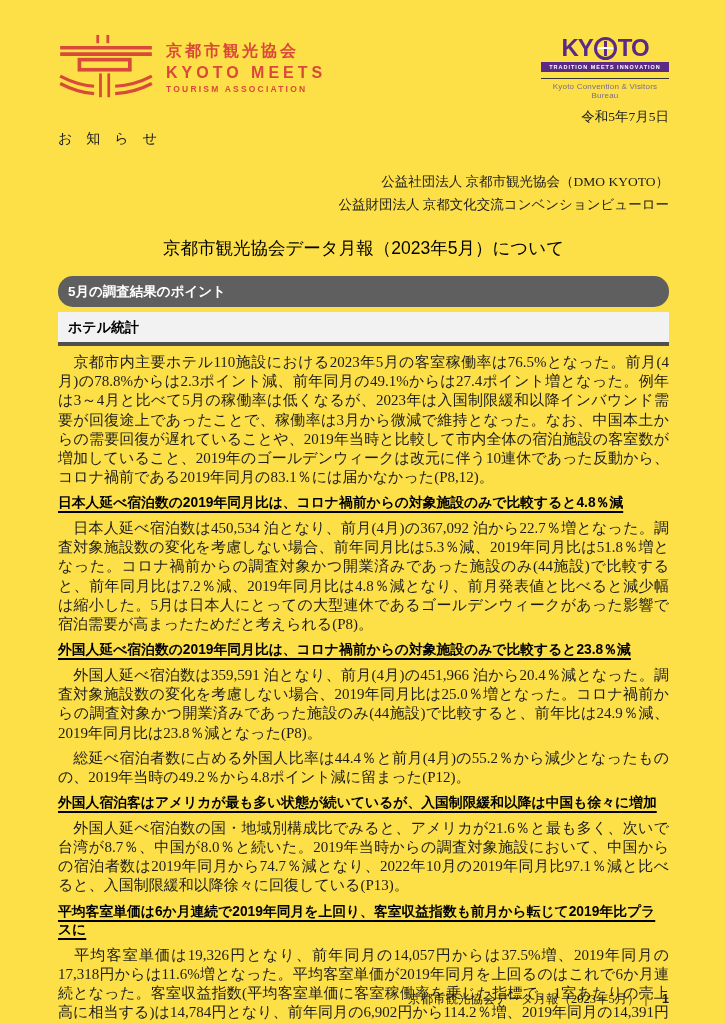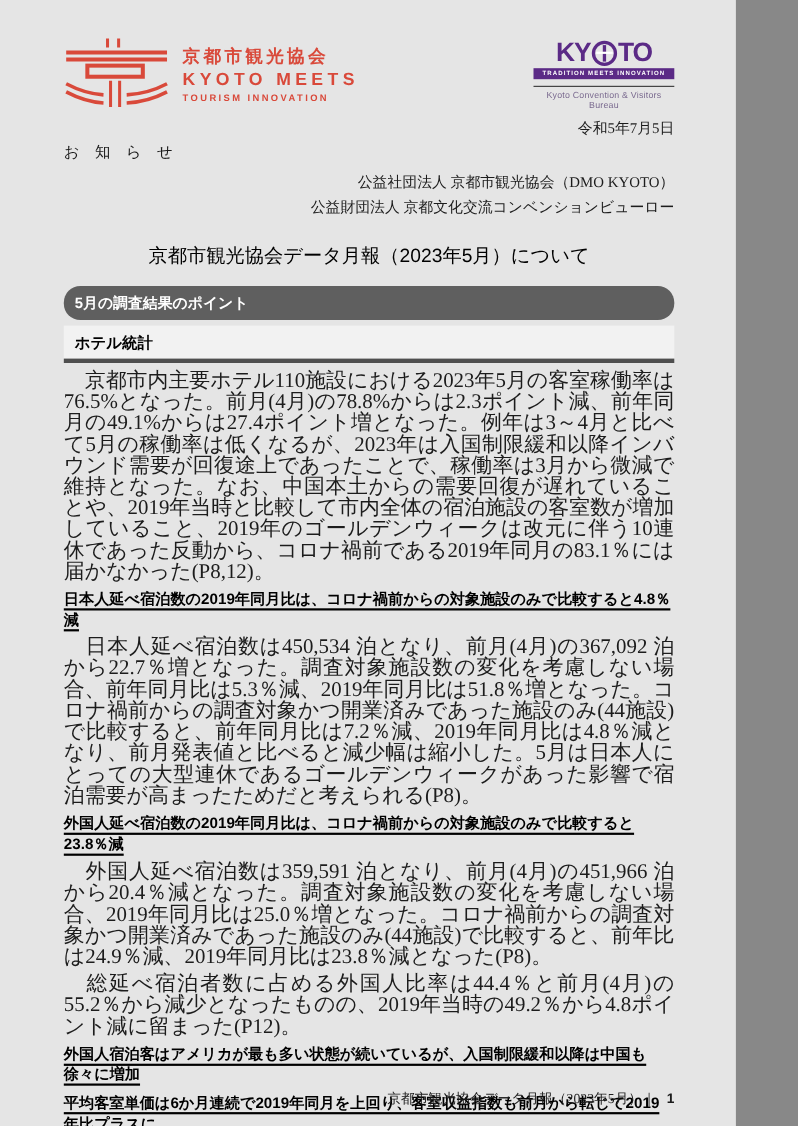--- a/index.html
+++ b/index.html
@@ -1,17 +1,17 @@
 <!DOCTYPE html>
 <html lang="ja"><head>
 <meta charset="utf-8">
 <style>
   html,body{margin:0;padding:0;background:#888;}
   .page{
-    width:669px;height:1024px;background:#e5e5e5;position:relative;
+    width:725px;height:1024px;background:#fde047;position:relative;
     font-family:"Liberation Serif","DejaVu Serif",serif;
     color:#1c1c1c;overflow:hidden;box-sizing:border-box;
     padding:34px 56px 0 58px;
   }
   
   .hdr{display:flex;justify-content:space-between;align-items:flex-start;}
   .logo-left{display:flex;align-items:center;}
   .emblem{width:96px;height:66px;}
   .logo-left-text{margin-left:12px;color:#d9493a;font-family:"Liberation Sans","DejaVu Sans",sans-serif;}
   .llt1{font-weight:bold;font-size:16px;letter-spacing:3px;}
@@ -21,37 +21,37 @@
   .kyoto-word{color:#5b2a86;font-weight:bold;font-size:24px;letter-spacing:-1px;display:flex;align-items:center;justify-content:center;line-height:1;}
   .o-mark{display:inline-block;width:17px;height:17px;border:3px solid #5b2a86;border-radius:50%;position:relative;margin:0 1px;}
   .o-mark:before{content:"";position:absolute;left:50%;top:1px;bottom:1px;width:3px;margin-left:-1.5px;background:#5b2a86;}
   .o-mark:after{content:"";position:absolute;top:50%;left:1px;right:1px;height:2px;margin-top:-1px;background:#fff;}
   .kyoto-tag{background:#5b2a86;color:#fff;font-size:5.5px;letter-spacing:1px;padding:2px 0;margin-top:2px;font-weight:bold;}
   .kyoto-rule{border-top:1.5px solid #333;margin-top:6px;}
   .kyoto-sub{color:#7a6a8f;font-size:8px;margin-top:3px;letter-spacing:0.2px;}
   
   .date-line{text-align:right;font-size:13.5px;margin-top:8px;}
   .notice{font-size:14px;margin-top:4px;}
-  .orgs{text-align:right;font-size:13.5px;line-height:23px;margin-top:6px;}
+  .orgs{text-align:right;font-size:13.5px;line-height:23px;margin-top:22px;}
   .doc-title{text-align:center;font-family:"Liberation Sans","DejaVu Sans",sans-serif;
     font-weight:normal;font-size:17.5px;margin:20px 0 16px 0;color:#000;}
   
   .intro{font-size:13.6px;line-height:20px;}
   
   .bar-dark{background:#5f5f5f;color:#ffffff;font-family:"Liberation Sans","DejaVu Sans",sans-serif;
     font-weight:bold;font-size:13.5px;padding:7px 10px 6px 10px;margin-top:14px;border-radius:15px;}
   .bar-light{background:#f2f2f2;color:#000;font-family:"Liberation Sans","DejaVu Sans",sans-serif;
     font-weight:bold;font-size:14px;padding:7px 10px 5px 10px;margin-top:5px;
     border-bottom:4px solid #4f4f4f;}
   
   .sec{margin-top:7px;}
   .sec-h{font-family:"Liberation Sans","DejaVu Sans",sans-serif;font-weight:bold;font-size:13.8px;
     color:#000;text-decoration:underline;text-decoration-thickness:1.5px;text-underline-offset:3.5px;
     margin:4px 0 6px 0;line-height:1.35;}
-  .sec p{margin:0 0 6px 0;font-size:19px;line-height:19.2px;text-align:justify;}
+  .sec p{margin:0 0 6px 0;font-size:15px;line-height:19.2px;text-align:justify;}
   
   .footer{position:absolute;right:56px;bottom:16px;font-size:12.5px;padding-left:44px;}
   .footer .pg{font-family:"Liberation Sans","DejaVu Sans",sans-serif;font-weight:bold;margin-left:10px;}
 </style>
 </head>
 <body>
 
 <div class="page">
 
   <div class="hdr">
@@ -67,21 +67,21 @@
           <line x1="53" y1="43" x2="53" y2="69" stroke-width="3"></line>
           <path d="M0,46 Q19,56 37,57" stroke-width="3.5"></path>
           <path d="M0,54 Q19,64 37,65" stroke-width="3.5"></path>
           <path d="M100,46 Q81,56 60,57" stroke-width="3.5"></path>
           <path d="M100,54 Q81,64 60,65" stroke-width="3.5"></path>
         </g>
       </svg>
       <div class="logo-left-text">
         <div class="llt1">京都市観光協会</div>
         <div class="llt2">KYOTO MEETS</div>
-        <div class="llt3">TOURISM INNOVATION</div>
+        <div class="llt3">TOURISM ASSOCIATION</div>
       </div>
     </div>
 
     <div class="logo-right">
       <div class="kyoto-word">
         <span>KY</span>
           <span class="o-mark"></span>
           <span>TO</span>
       </div>
       <div class="kyoto-tag">TRADITION MEETS INNOVATION</div>
@@ -113,20 +113,21 @@
   </div>
 
   <div class="sec">
     <div class="sec-h">外国人延べ宿泊数の2019年同月比は、コロナ禍前からの対象施設のみで比較すると23.8％減</div>
     <p>　外国人延べ宿泊数は359,591 泊となり、前月(4月)の451,966 泊から20.4％減となった。調査対象施設数の変化を考慮しない場合、2019年同月比は25.0％増となった。コロナ禍前からの調査対象かつ開業済みであった施設のみ(44施設)で比較すると、前年比は24.9％減、2019年同月比は23.8％減となった(P8)。</p>
     <p>　総延べ宿泊者数に占める外国人比率は44.4％と前月(4月)の55.2％から減少となったものの、2019年当時の49.2％から4.8ポイント減に留まった(P12)。</p>
   </div>
 
   <div class="sec">
     <div class="sec-h">外国人宿泊客はアメリカが最も多い状態が続いているが、入国制限緩和以降は中国も徐々に増加</div>
+    <p>　外国人延べ宿泊数の国・地域別構成比でみると、アメリカが21.6％と最も多く、次いで台湾が8.7％、中国が8.0％と続いた。2019年当時からの調査対象施設において、中国からの宿泊者数は2019年同月から74.7％減となり、2022年10月の2019年同月比97.1％減と比べると、入国制限緩和以降徐々に回復している(P13)。</p>
   </div>
 
   <div class="sec">
     <div class="sec-h">平均客室単価は6か月連続で2019年同月を上回り、客室収益指数も前月から転じて2019年比プラスに</div>
     <p>　平均客室単価は19,326円となり、前年同月の14,057円からは37.5%増、2019年同月の17,318円からは11.6%増となった。平均客室単価が2019年同月を上回るのはこれで6か月連続となった。客室収益指数(平均客室単価に客室稼働率を乗じた指標で、1室あたりの売上高に相当する)は14,784円となり、前年同月の6,902円から114.2％増、2019年同月の14,391円からは2.7％増となった(P15)。</p>
   </div>
 
   <div class="footer">
     <span>京都市観光協会データ月報（2023年5月）｜</span><span class="pg">1</span>
   </div>

